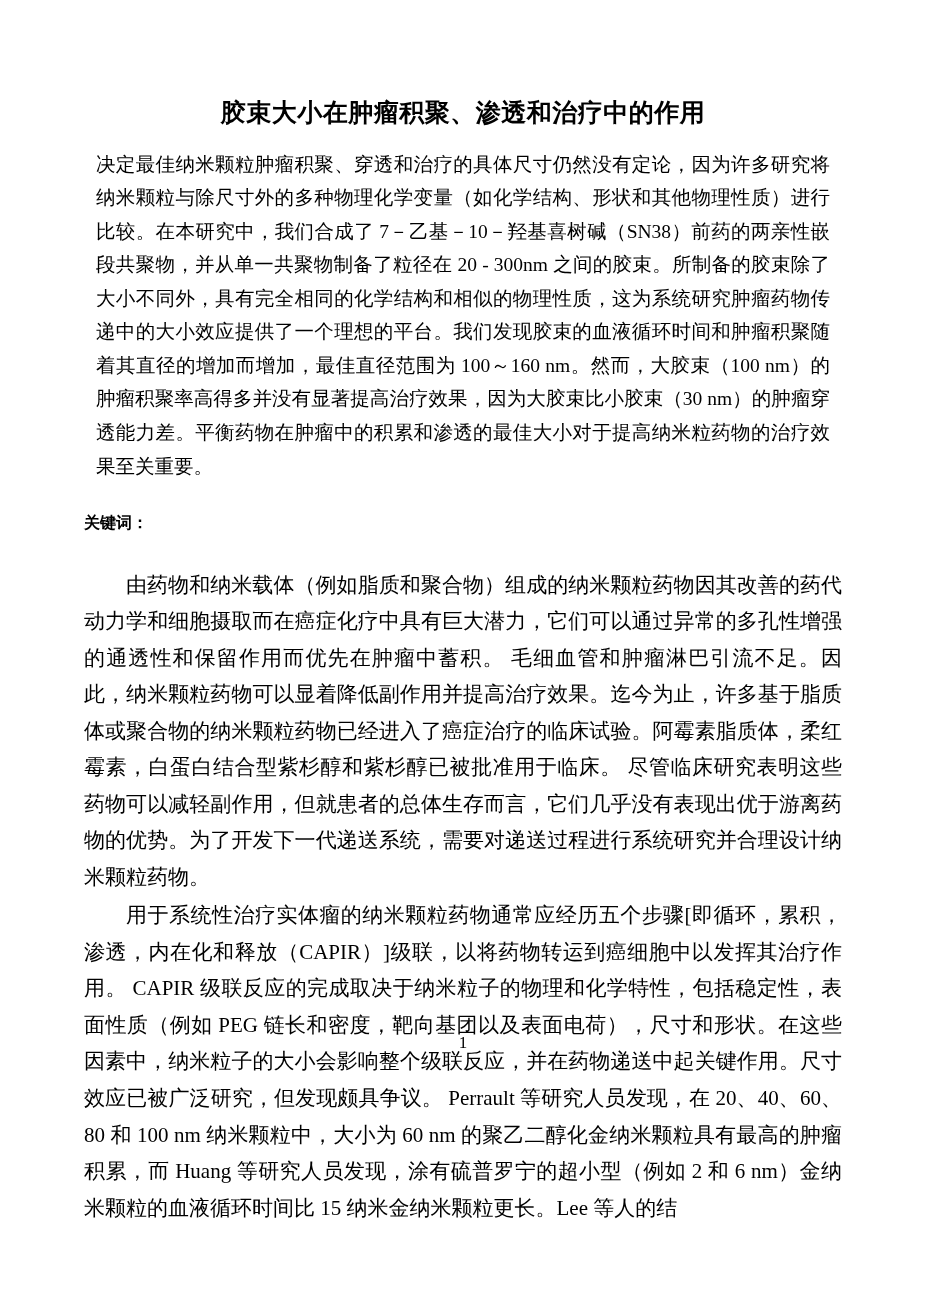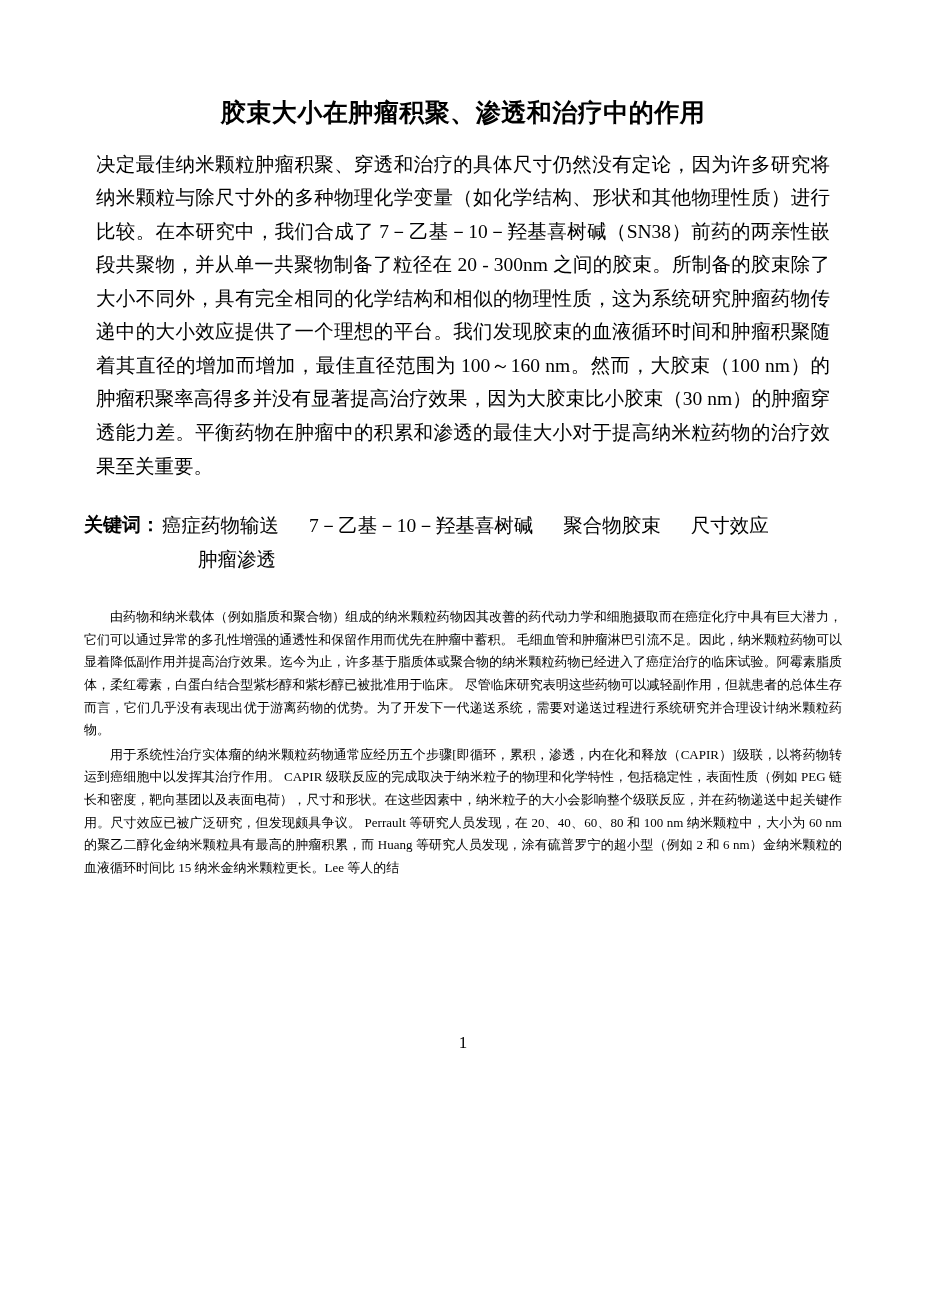--- a/index.html
+++ b/index.html
@@ -46,21 +46,21 @@
   }
   .keywords-block {
     display: flex;
     margin-top: 26px;
     font-size: 19.5px;
     line-height: 1.72;
   }
   .keywords-label {
     font-family: "Liberation Sans", "DejaVu Sans", sans-serif;
     font-weight: bold;
-    font-size: 19px;
+    font-size: 16px;
     white-space: nowrap;
     padding-right: 2px;
   }
   .keywords-values {
     flex: 1;
   }
   .keywords-line {
     display: block;
   }
   .kw {
@@ -69,21 +69,21 @@
   }
   .kw:last-child { margin-right: 0; }
   .keywords-line-2 {
     display: block;
     padding-left: 36px;
   }
   .body-section {
     margin-top: 30px;
   }
   .body-para {
-    font-size: 13px;
+    font-size: 21px;
     line-height: 1.74;
     text-align: justify;
     text-justify: inter-ideograph;
     margin: 0 0 2px 0;
     text-indent: 2em;
   }
   .page-number {
     position: absolute;
     left: 0;
     right: 0;
@@ -97,26 +97,20 @@
 
 <div class="page">
 
   <h1 class="doc-title">胶束大小在肿瘤积聚、渗透和治疗中的作用</h1>
 
 
   <p class="abstract-body">决定最佳纳米颗粒肿瘤积聚、穿透和治疗的具体尺寸仍然没有定论，因为许多研究将纳米颗粒与除尺寸外的多种物理化学变量（如化学结构、形状和其他物理性质）进行比较。在本研究中，我们合成了 7－乙基－10－羟基喜树碱（SN38）前药的两亲性嵌段共聚物，并从单一共聚物制备了粒径在 20 - 300nm 之间的胶束。所制备的胶束除了大小不同外，具有完全相同的化学结构和相似的物理性质，这为系统研究肿瘤药物传递中的大小效应提供了一个理想的平台。我们发现胶束的血液循环时间和肿瘤积聚随着其直径的增加而增加，最佳直径范围为 100～160 nm。然而，大胶束（100 nm）的肿瘤积聚率高得多并没有显著提高治疗效果，因为大胶束比小胶束（30 nm）的肿瘤穿透能力差。平衡药物在肿瘤中的积累和渗透的最佳大小对于提高纳米粒药物的治疗效果至关重要。</p>
 
   <div class="keywords-block">
     <div class="keywords-label">关键词：</div>
-    <div class="keywords-values">
-      <span class="keywords-line">
-        <span class="kw">癌症药物输送</span><span class="kw">7－乙基－10－羟基喜树碱</span><span class="kw">聚合物胶束</span><span class="kw">尺寸效应</span>
-      </span>
-      <span class="keywords-line-2">肿瘤渗透</span>
-    </div>
   </div>
 
   <div class="body-section">
     <p class="body-para">由药物和纳米载体（例如脂质和聚合物）组成的纳米颗粒药物因其改善的药代动力学和细胞摄取而在癌症化疗中具有巨大潜力，它们可以通过异常的多孔性增强的通透性和保留作用而优先在肿瘤中蓄积。 毛细血管和肿瘤淋巴引流不足。因此，纳米颗粒药物可以显着降低副作用并提高治疗效果。迄今为止，许多基于脂质体或聚合物的纳米颗粒药物已经进入了癌症治疗的临床试验。阿霉素脂质体，柔红霉素，白蛋白结合型紫杉醇和紫杉醇已被批准用于临床。 尽管临床研究表明这些药物可以减轻副作用，但就患者的总体生存而言，它们几乎没有表现出优于游离药物的优势。为了开发下一代递送系统，需要对递送过程进行系统研究并合理设计纳米颗粒药物。</p>
     <p class="body-para">用于系统性治疗实体瘤的纳米颗粒药物通常应经历五个步骤[即循环，累积，渗透，内在化和释放（CAPIR）]级联，以将药物转运到癌细胞中以发挥其治疗作用。 CAPIR 级联反应的完成取决于纳米粒子的物理和化学特性，包括稳定性，表面性质（例如 PEG 链长和密度，靶向基团以及表面电荷），尺寸和形状。在这些因素中，纳米粒子的大小会影响整个级联反应，并在药物递送中起关键作用。尺寸效应已被广泛研究，但发现颇具争议。 Perrault 等研究人员发现，在 20、40、60、80 和 100 nm 纳米颗粒中，大小为 60 nm 的聚乙二醇化金纳米颗粒具有最高的肿瘤积累，而 Huang 等研究人员发现，涂有硫普罗宁的超小型（例如 2 和 6 nm）金纳米颗粒的血液循环时间比 15 纳米金纳米颗粒更长。Lee 等人的结</p>
   </div>
 
   <div class="page-number">1</div>
 
 </div>

